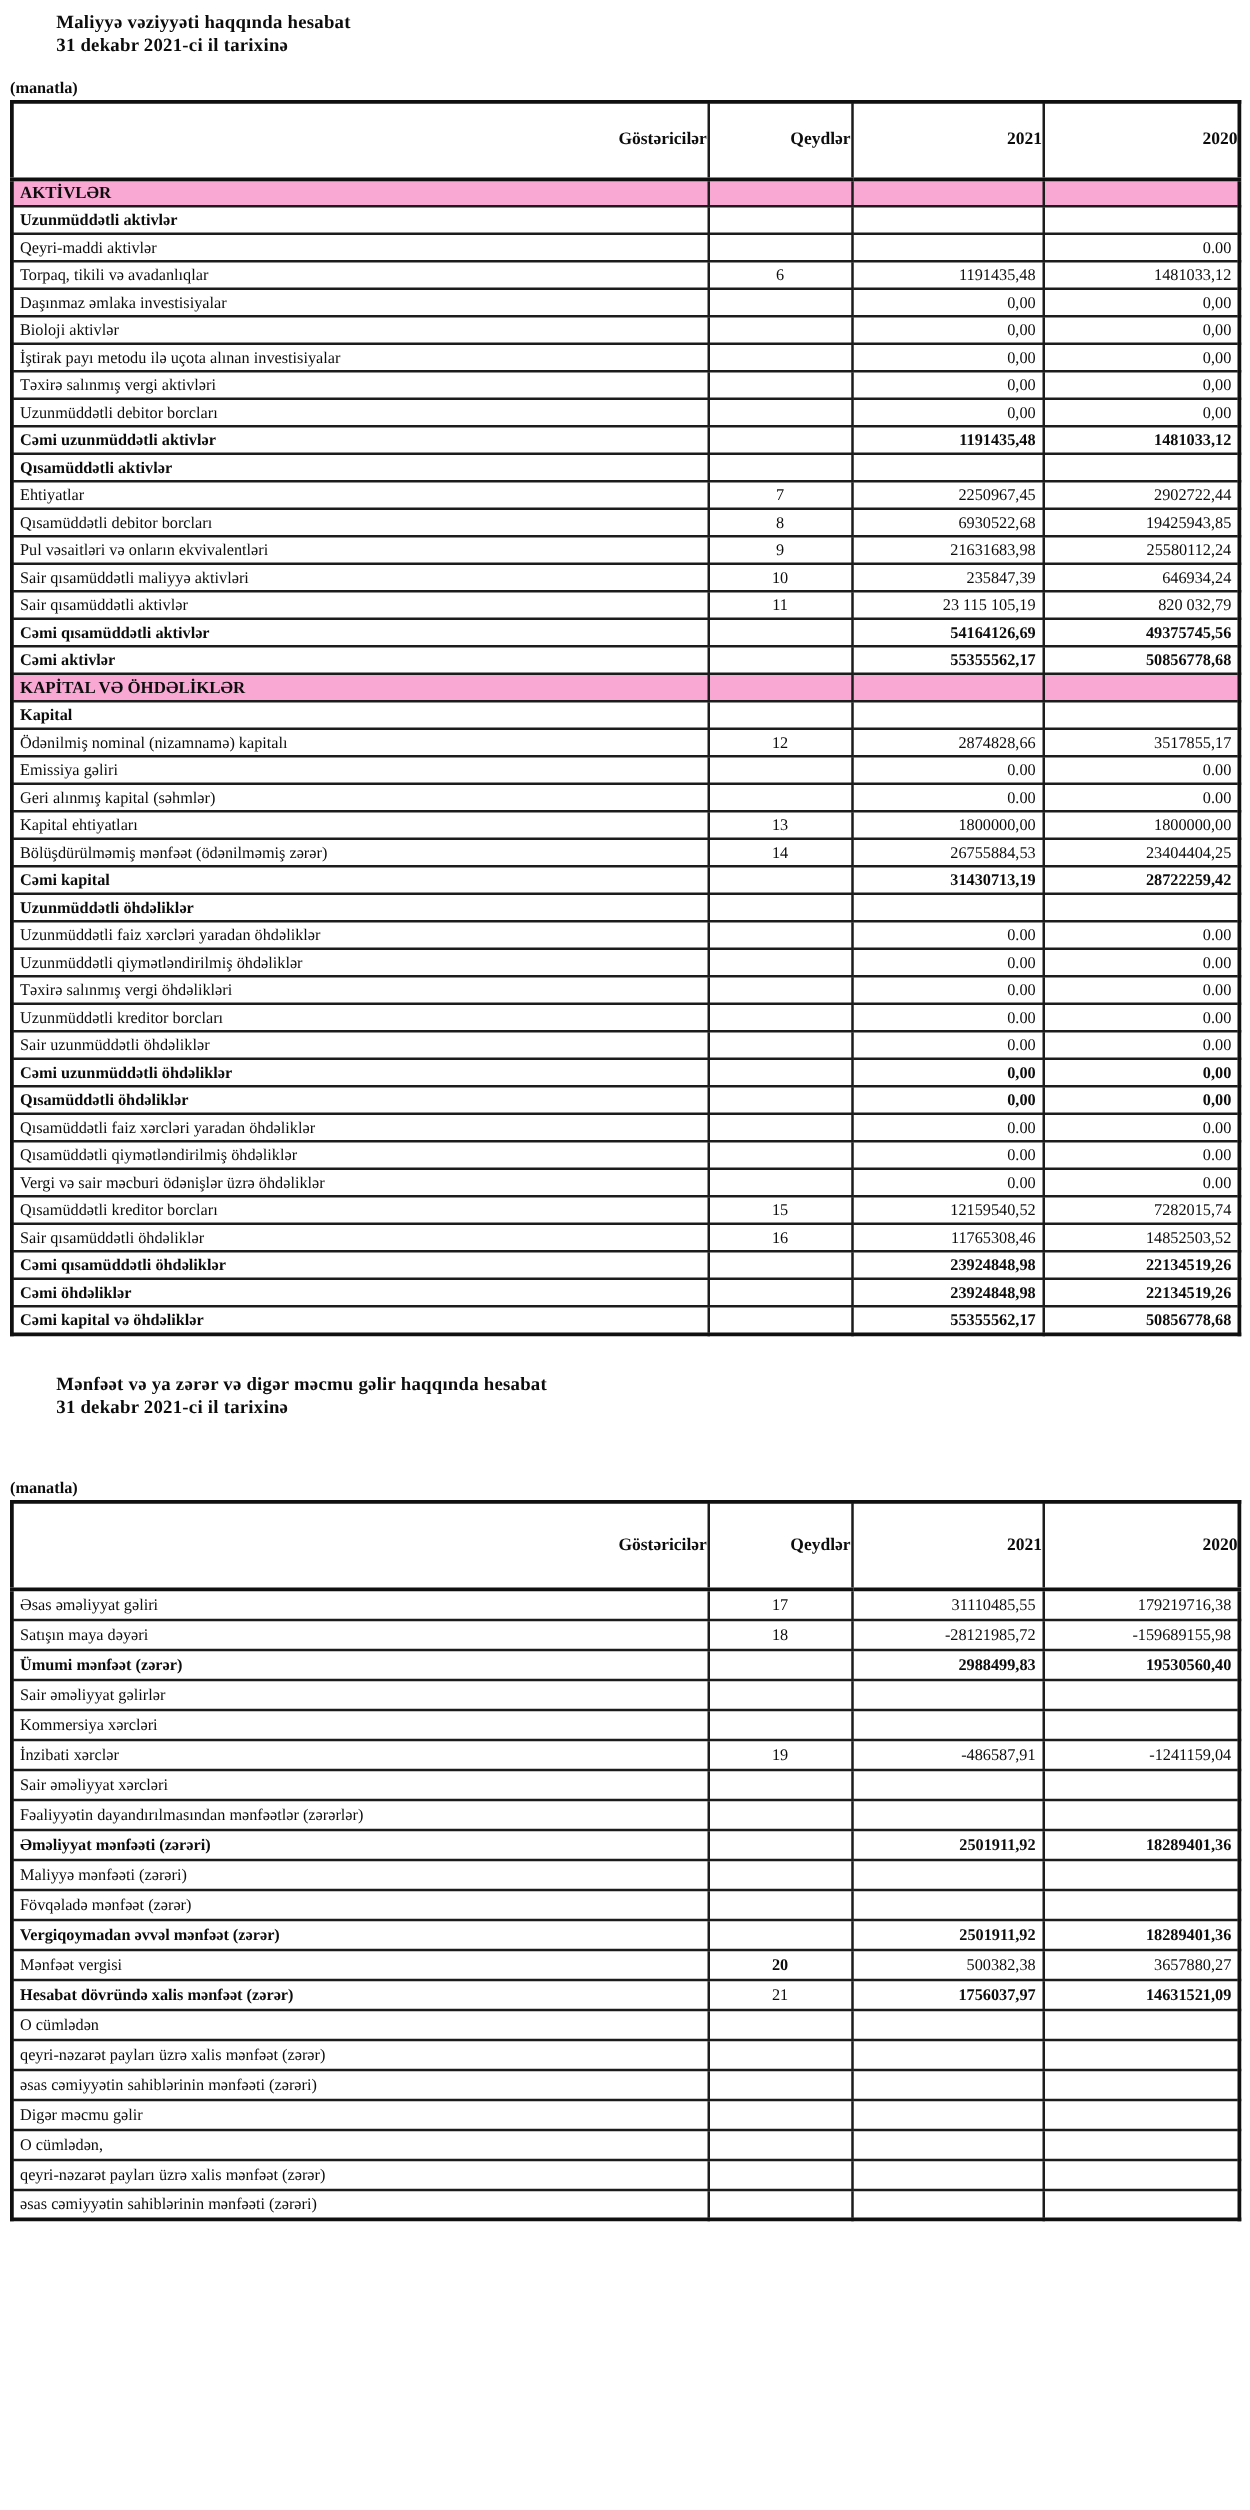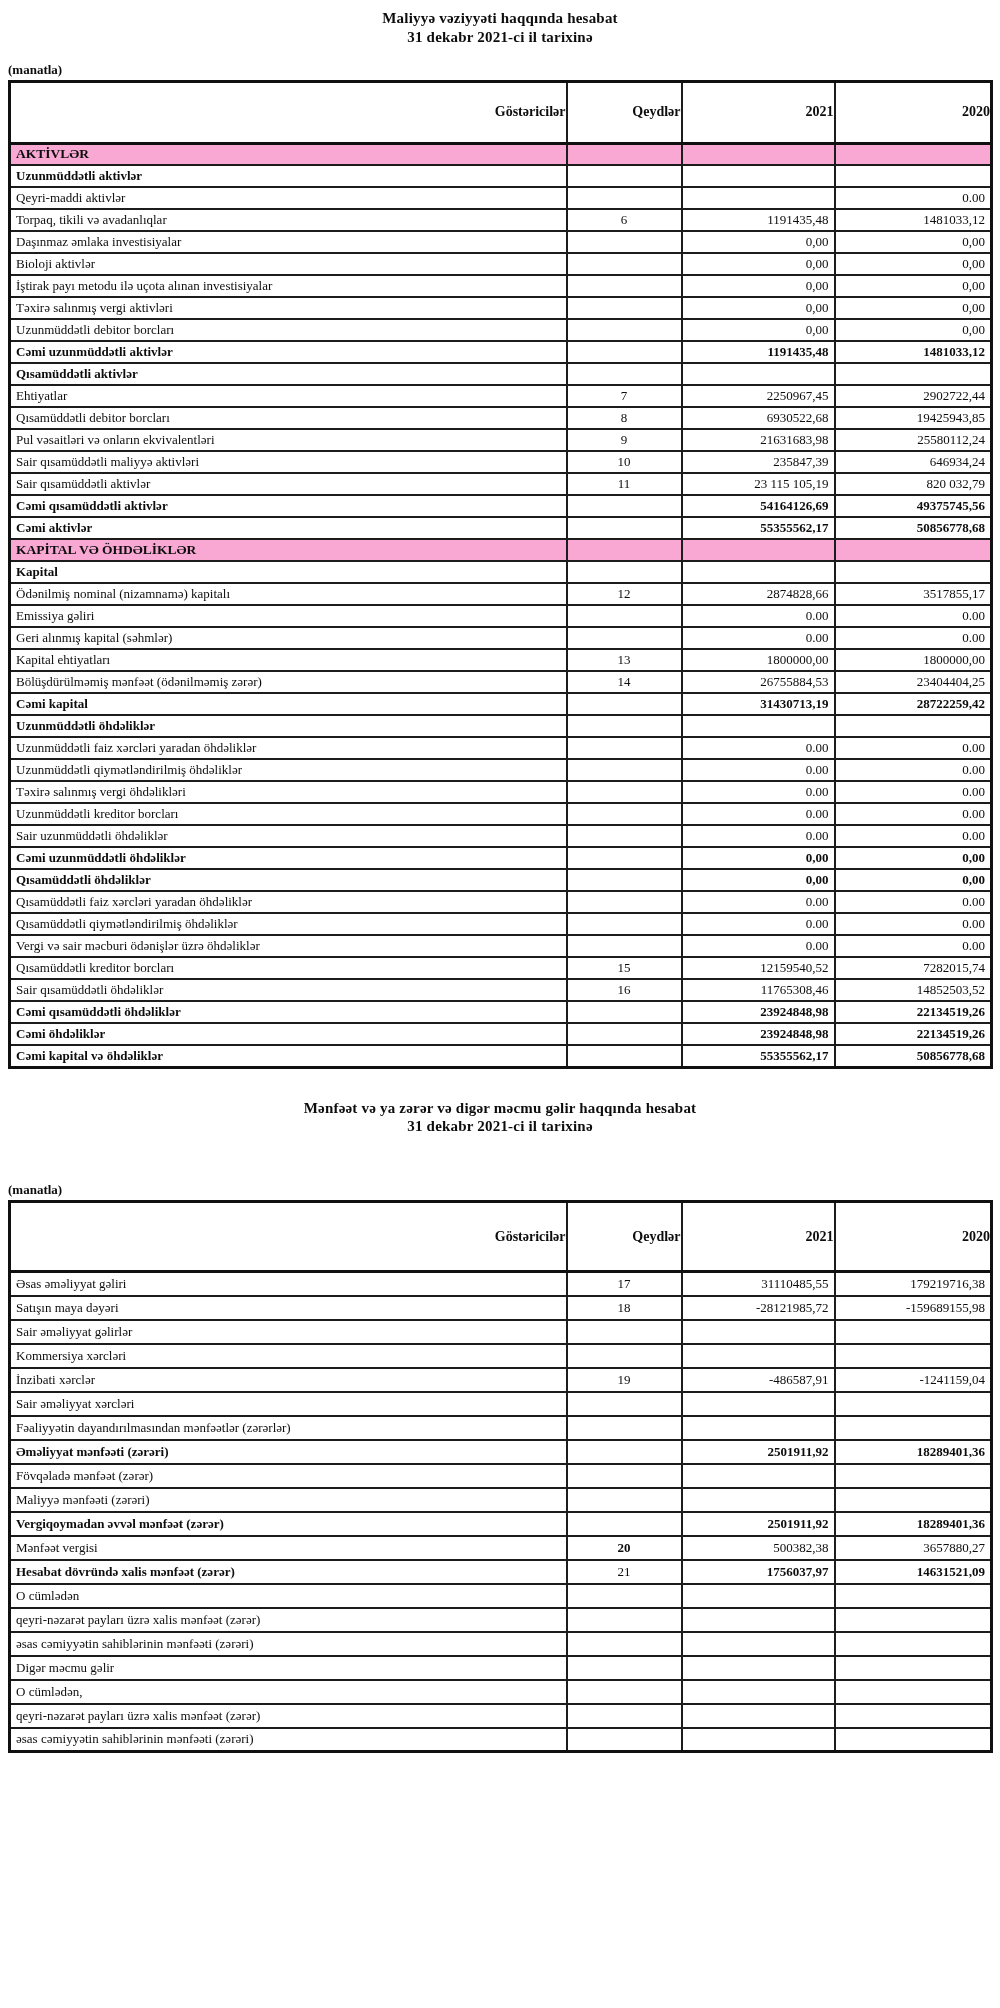--- a/index.html
+++ b/index.html
@@ -8,21 +8,20 @@
     width: 1000px;
     height: 2008px;
     overflow: hidden;
     font-family: "Liberation Serif", "DejaVu Serif", serif;
     color: #0d0d0d;
   }
   .doc-title {
     width: 910px;
     margin: 0 auto;
     padding-top: 9px;
-    text-align: center;
     font-weight: bold;
     font-size: 15px;
     line-height: 1.25;
     letter-spacing: 0.2px;
   }
   .doc-title.second { padding-top: 30px; }
   .unit-label {
     width: 982px;
     margin-left: 8px;
     text-align: left;
@@ -383,20 +382,26 @@
           <td class="c-note">17</td>
           <td class="c-num">31110485,55</td>
           <td class="c-num">179219716,38</td>
         </tr>
         <tr>
           <td class="c-label">Satışın maya dəyəri</td>
           <td class="c-note">18</td>
           <td class="c-num">-28121985,72</td>
           <td class="c-num">-159689155,98</td>
         </tr>
+        <tr class="row-total">
+          <td class="c-label">Ümumi mənfəət (zərər)</td>
+          <td class="c-note"></td>
+          <td class="c-num">2988499,83</td>
+          <td class="c-num">19530560,40</td>
+        </tr>
         <tr>
           <td class="c-label">Sair əməliyyat gəlirlər</td>
           <td class="c-note"></td>
           <td class="c-num"></td>
           <td class="c-num"></td>
         </tr>
         <tr>
           <td class="c-label">Kommersiya xərcləri</td>
           <td class="c-note"></td>
           <td class="c-num"></td>
@@ -420,27 +425,27 @@
           <td class="c-num"></td>
           <td class="c-num"></td>
         </tr>
         <tr class="row-total">
           <td class="c-label">Əməliyyat mənfəəti (zərəri)</td>
           <td class="c-note"></td>
           <td class="c-num">2501911,92</td>
           <td class="c-num">18289401,36</td>
         </tr>
         <tr>
+          <td class="c-label">Maliyyə mənfəəti (zərəri)</td>
+          <td class="c-note"></td>
+          <td class="c-num"></td>
+          <td class="c-num"></td>
+        </tr>
+        <tr>
           <td class="c-label">Fövqəladə mənfəət (zərər)</td>
-          <td class="c-note"></td>
-          <td class="c-num"></td>
-          <td class="c-num"></td>
-        </tr>
-        <tr>
-          <td class="c-label">Maliyyə mənfəəti (zərəri)</td>
           <td class="c-note"></td>
           <td class="c-num"></td>
           <td class="c-num"></td>
         </tr>
         <tr class="row-total">
           <td class="c-label">Vergiqoymadan əvvəl mənfəət (zərər)</td>
           <td class="c-note"></td>
           <td class="c-num">2501911,92</td>
           <td class="c-num">18289401,36</td>
         </tr>

